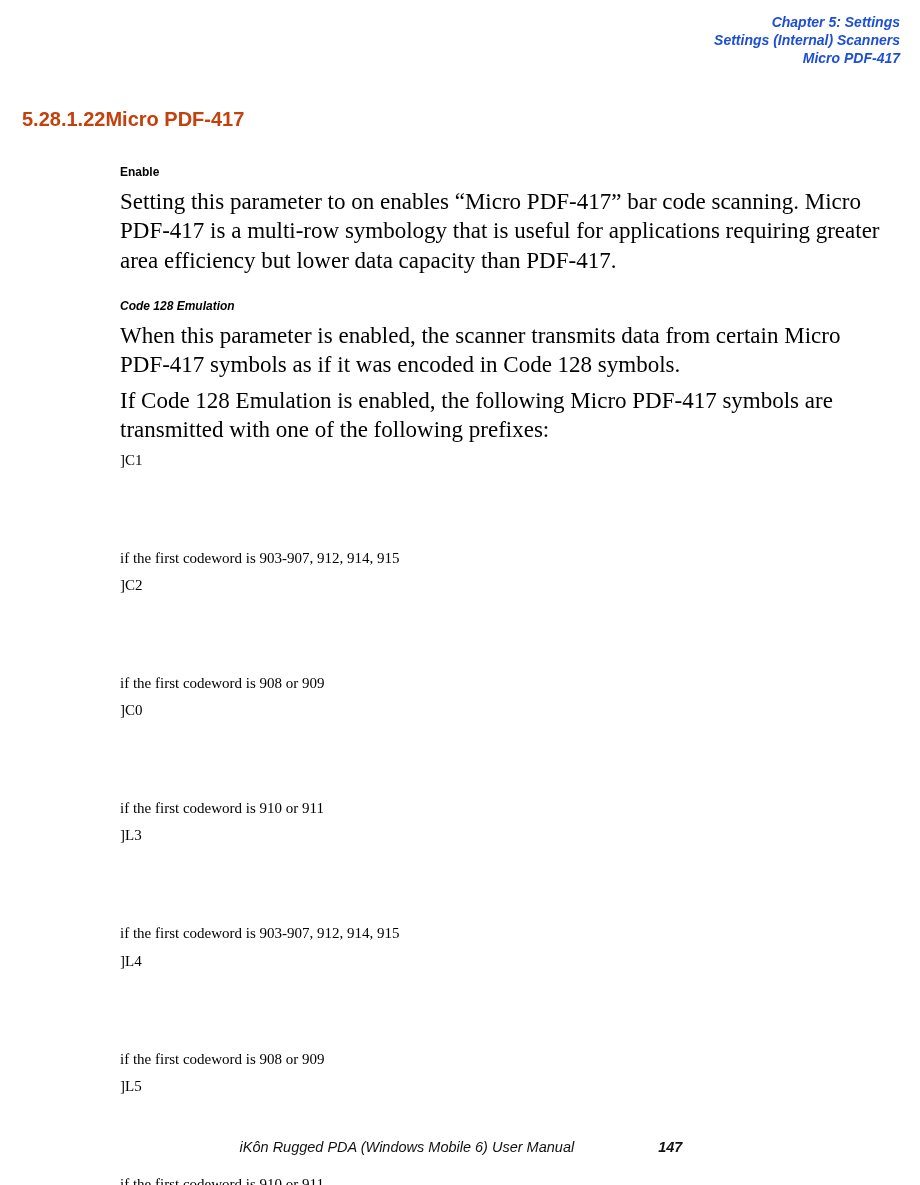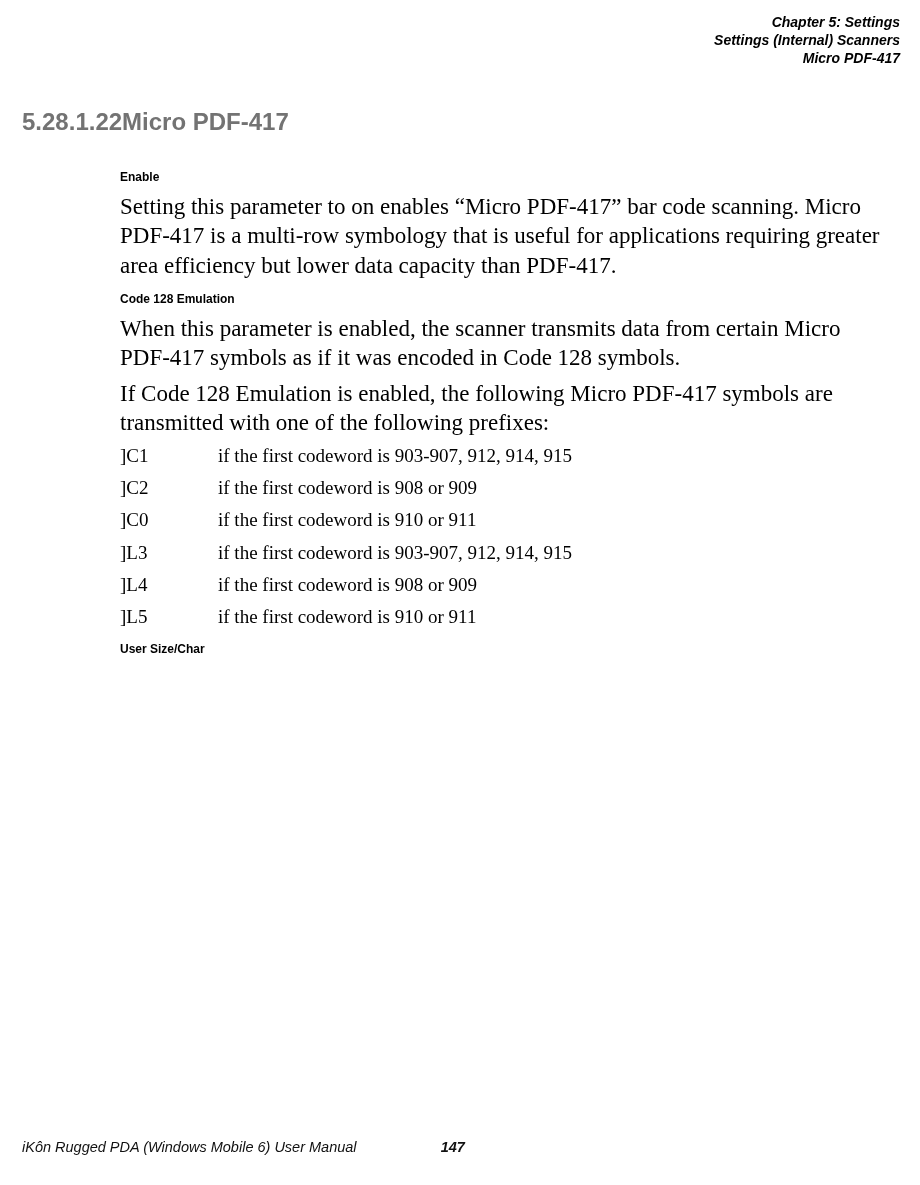--- a/index.html
+++ b/index.html
@@ -18,63 +18,64 @@
     padding: 14px 20px 0 22px;
     position: relative;
   }
   .running-head {
     text-align: right;
     font-family: "Segoe UI", "Trebuchet MS", Arial, sans-serif;
     font-style: italic;
     font-weight: 700;
     font-size: 14px;
     line-height: 1.28;
-    color: #000000;
+    color: #1d4ed8;
   }
   .section-number {
     font-family: "Segoe UI", "Trebuchet MS", Arial, sans-serif;
     font-weight: 700;
-    font-size: 24px;
+    font-size: 20px;
     margin-top: 40px;
-    color: #737373;
+    color: #c2410c;
   }
   .content {
     padding-left: 98px;
     padding-right: 15px;
   }
   .subhead {
     font-family: "Segoe UI", "Trebuchet MS", Arial, sans-serif;
     font-weight: 700;
     font-size: 12px;
     margin-top: 34px;
     margin-bottom: 8px;
     color: #000;
   }
-  .subhead.tight { margin-top: 12px; }
+  .subhead.tight { margin-top: 24px; font-style: italic; }
   .para {
     font-size: 23px;
     line-height: 1.28;
     margin-bottom: 6px;
   }
   .prefix-row {
-    font-size: 19px;
+    font-size: 15px;
     line-height: 1.28;
     margin-bottom: 8px;
     display: flex;
+    flex-direction: column;
   }
   .prefix-code {
     width: 98px;
     flex: 0 0 98px;
   }
   .footer {
     position: absolute;
     bottom: 30px;
     right: 20px;
     left: 22px;
-    text-align: left;
+    text-align: center;
     font-family: "Segoe UI", "Trebuchet MS", Arial, sans-serif;
     font-style: italic;
     font-size: 14.5px;
     color: #111;
   }
   .footer .pn {
     font-weight: 700;
     font-style: italic;
     display: inline-block;
     margin-left: 80px;

